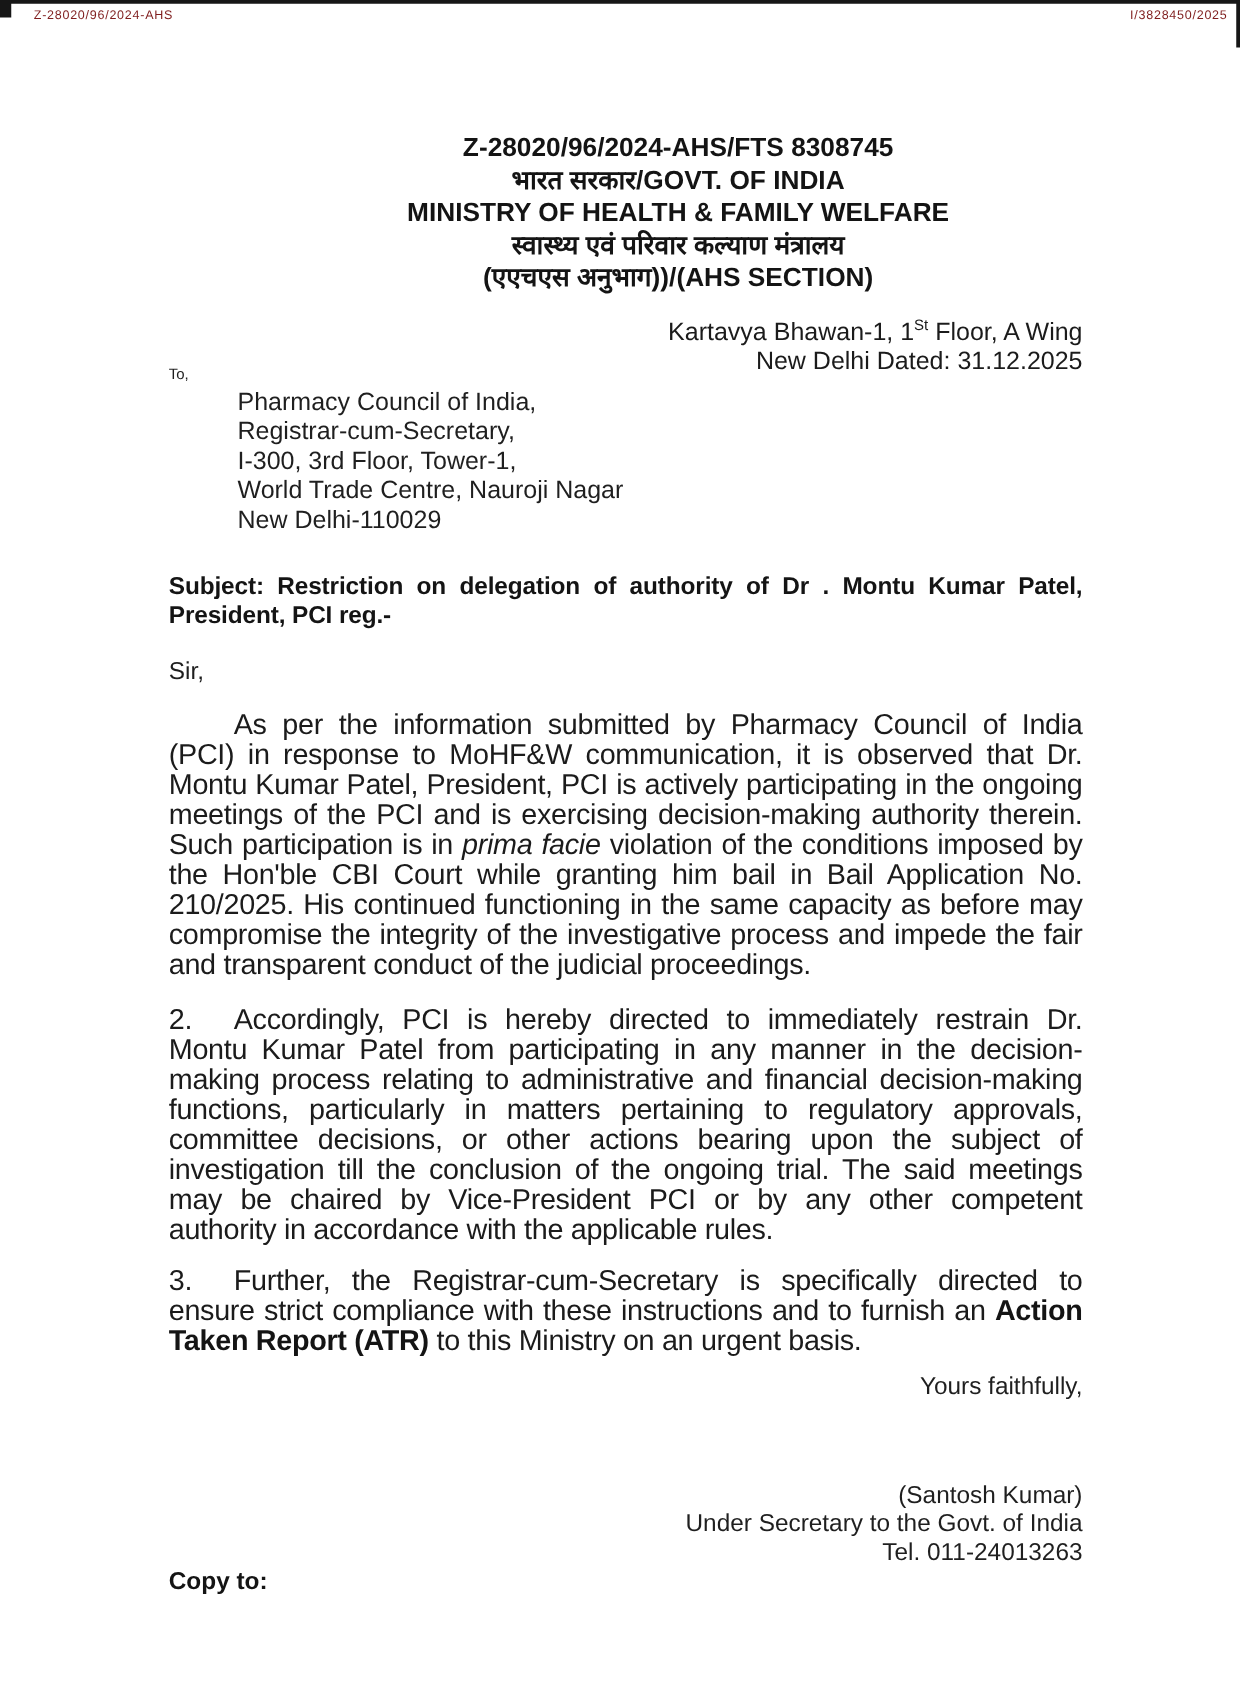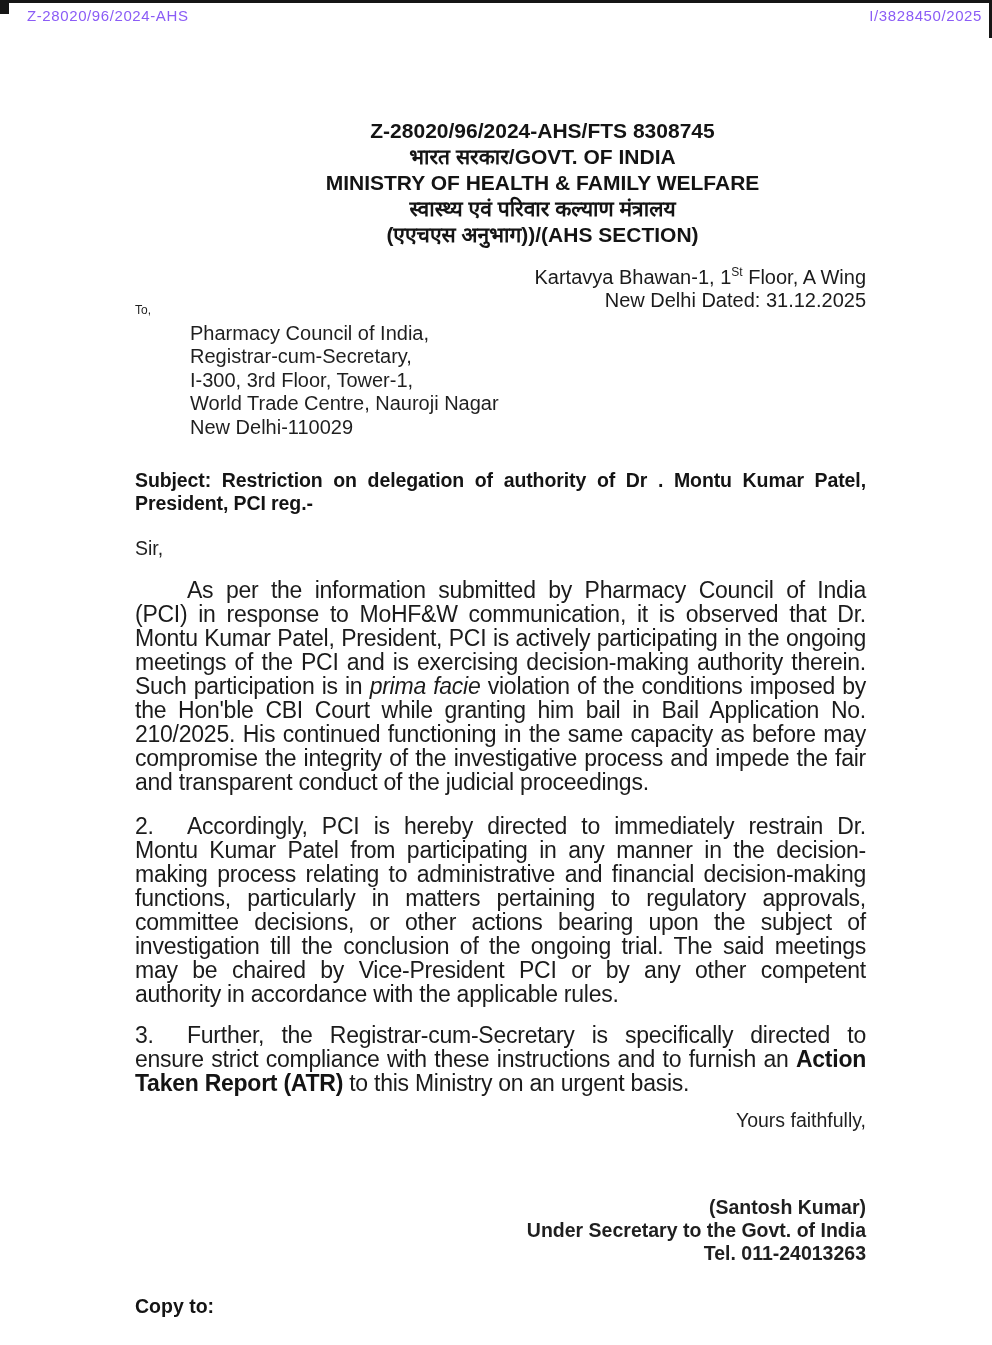--- a/index.html
+++ b/index.html
@@ -5,25 +5,25 @@
   html,body{margin:0;padding:0;}
   body{
     width:992px;height:1345px;position:relative;background:#ffffff;
     font-family:"Liberation Sans",sans-serif;color:#1f1f1f;
     -webkit-font-smoothing:antialiased;
   }
   .scan-top{position:absolute;top:0;left:0;width:992px;height:3px;background:#161616;}
   .scan-corner{position:absolute;top:0;left:0;width:9px;height:14px;background:#161616;}
   .scan-right{position:absolute;top:0;right:0;width:3px;height:38px;background:#161616;}
 
-  .fileref{position:absolute;top:7px;font-size:15px;letter-spacing:0.6px;color:#8b5cf6;}
+  .fileref{position:absolute;top:7px;font-size:10px;letter-spacing:0.6px;color:#7f1d1d;}
   .fileref.left{left:27px;}
   .fileref.right{right:10px;}
 
-  .content{position:absolute;left:135px;top:12px;width:731px;}
+  .content{position:absolute;left:135px;top:0;width:731px;}
 
   .title-block{margin-top:106px;padding-left:84px;text-align:center;}
   .title-line{font-weight:700;font-size:21px;line-height:26px;color:#141414;}
   .title-line.hindi{font-size:21px;}
 
   .right-block{margin-top:13px;text-align:right;font-size:20px;line-height:23px;color:#1b1b1b;}
   .right-block sup{font-size:12px;text-align:center;}
 
   .to-line{margin-top:-14px;font-size:12px;line-height:24px;}
   .addr-lines{margin-left:55px;font-size:20px;line-height:23.5px;}
@@ -34,23 +34,23 @@
   .greeting{margin-top:22px;font-size:19.5px;}
 
   .body-para{margin:0;margin-top:18px;font-size:23px;line-height:24px;
     text-align:justify;letter-spacing:-0.25px;color:#1b1b1b;}
   .body-para.first{text-indent:52px;}
   .para-num{display:inline-block;width:52px;text-indent:0;}
   .bold{font-weight:700;color:#141414;}
 
   .valediction{margin-top:14px;text-align:right;font-size:19.5px;}
 
-  .sig-block{margin-top:64px;text-align:right;font-size:19.5px;line-height:23px;font-weight:bold;}
+  .sig-block{margin-top:64px;text-align:right;font-size:19.5px;line-height:23px;}
 
-  .copy-heading{margin-top:30px;font-weight:700;font-size:19.5px;color:#141414;}
+  .copy-heading{font-weight:700;font-size:19.5px;color:#141414;}
   .copy-text{margin-top:17px;font-size:19px;line-height:24px;text-align:justify;letter-spacing:-0.25px;}
 </style>
 </head>
 <body>
 
 <div class="scan-top"></div>
 <div class="scan-corner"></div>
 <div class="scan-right"></div>
 
 <div class="fileref left">Z-28020/96/2024-AHS</div>

